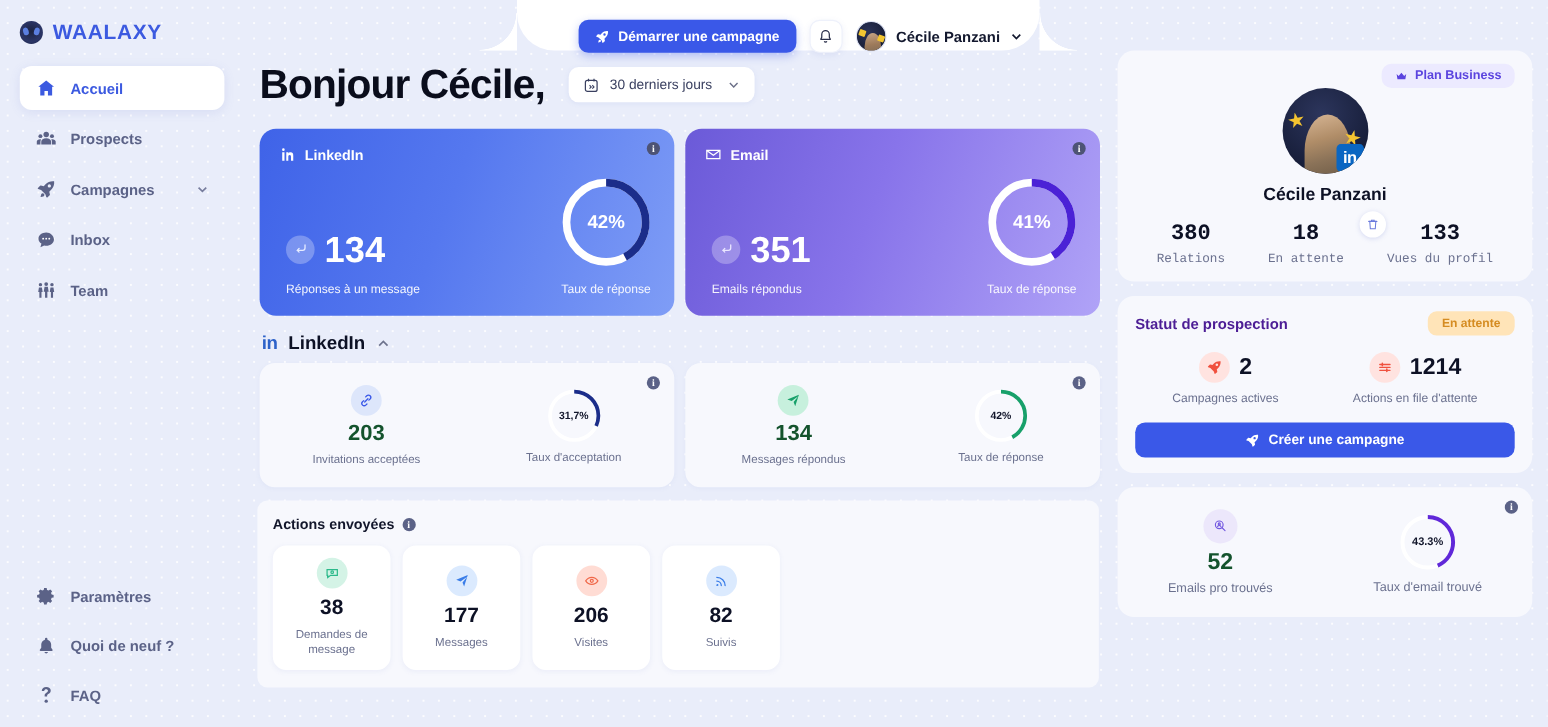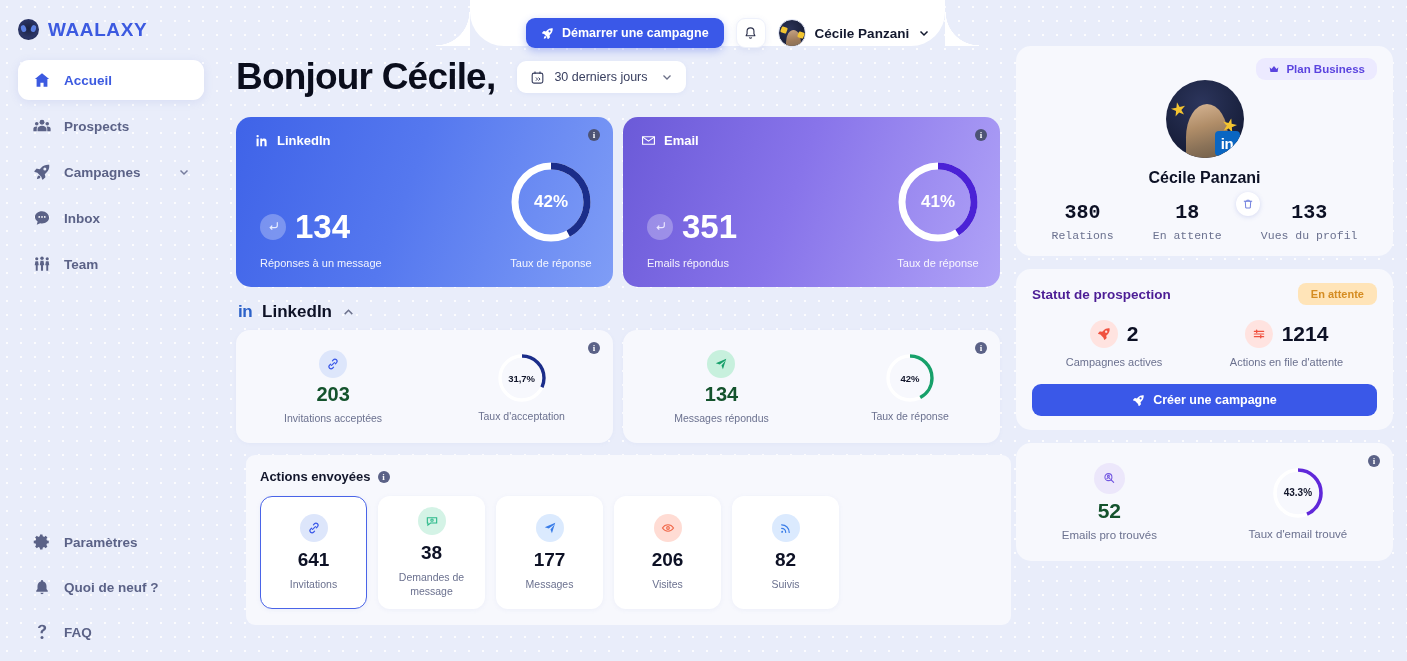--- a/index.html
+++ b/index.html
@@ -182,21 +182,21 @@
     width: 28px; height: 28px; border-radius: 50%;
     display: flex; align-items: center; justify-content: center; margin-bottom: 5px;
   }
   .wicon svg { width: 14px; height: 14px; }
   .wnum { font-size: 20px; font-weight: 700; color: #14532d; line-height: 1.1; }
   .wcap { font-size: 10.5px; color: #6b718f; margin-top: 7px; }
   .wcap.tight { margin-top: 5px; }
 
   
   .panel {
-    margin-top: 12px; margin-left: 12px; width: 765px; height: 170px;
+    margin-top: 12px; margin-left: 0; width: 765px; height: 170px;
     background: #f7f8fd; border-radius: 9px; padding: 14px 14px 0 14px;
   }
   .panel-title-row { display: flex; align-items: center; gap: 7px; }
   .panel-title { font-size: 13px; font-weight: 700; color: #12162b; }
   .mini-row { display: flex; gap: 11px; margin-top: 12px; }
   .mini {
     width: 107px; height: 113px; border-radius: 12px; background: #fff;
     display: flex; flex-direction: column; align-items: center; justify-content: center;
     box-shadow: 0 1px 5px rgba(100,120,200,.07); cursor: pointer;
   }
@@ -551,31 +551,20 @@
         </div>
       </div>
     </div>
 
     <section class="panel">
       <div class="panel-title-row">
         <span class="panel-title">Actions envoyées</span>
         <span class="info-dot" style="position:static">i</span>
       </div>
       <div class="mini-row">
-        <div class="mini sel-card">
-          <div class="wicon" style="background:#dde6fb">
-            <svg viewBox="0 0 24 24" fill="none" stroke="#3a58e8" stroke-width="2" stroke-linecap="round">
-                <path d="M9.5 14.5 14.5 9.5"></path>
-                <path d="M11 6.5l1.8-1.8a3.6 3.6 0 0 1 5.1 5.1L16 11.6"></path>
-                <path d="M13 17.5l-1.8 1.8a3.6 3.6 0 0 1-5.1-5.1L8 12.4"></path>
-              </svg>
-          </div>
-          <div class="mnum">641</div>
-          <div class="mcap">Invitations</div>
-        </div>
         <div class="mini">
           <div class="wicon" style="background:#d4f3e6">
             <svg viewBox="0 0 24 24" fill="none" stroke="#2bb98a" stroke-width="1.9">
                 <path d="M4 6.5h16v9H9.5L5 19v-3.5H4z"></path>
                 <circle cx="12" cy="10.5" r="2"></circle>
               </svg>
           </div>
           <div class="mnum">38</div>
           <div class="mcap">Demandes de message</div>
         </div>

